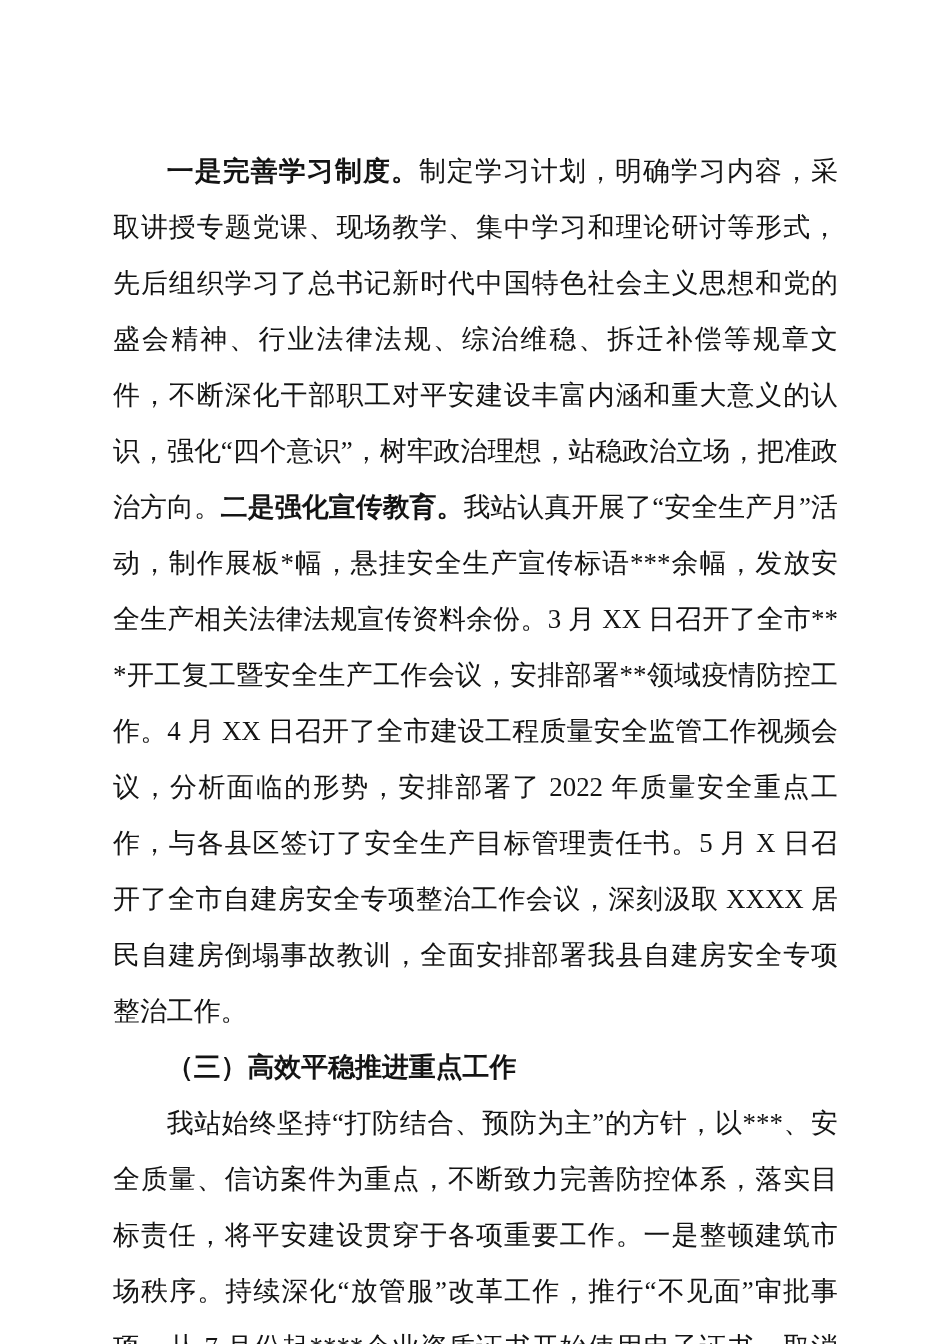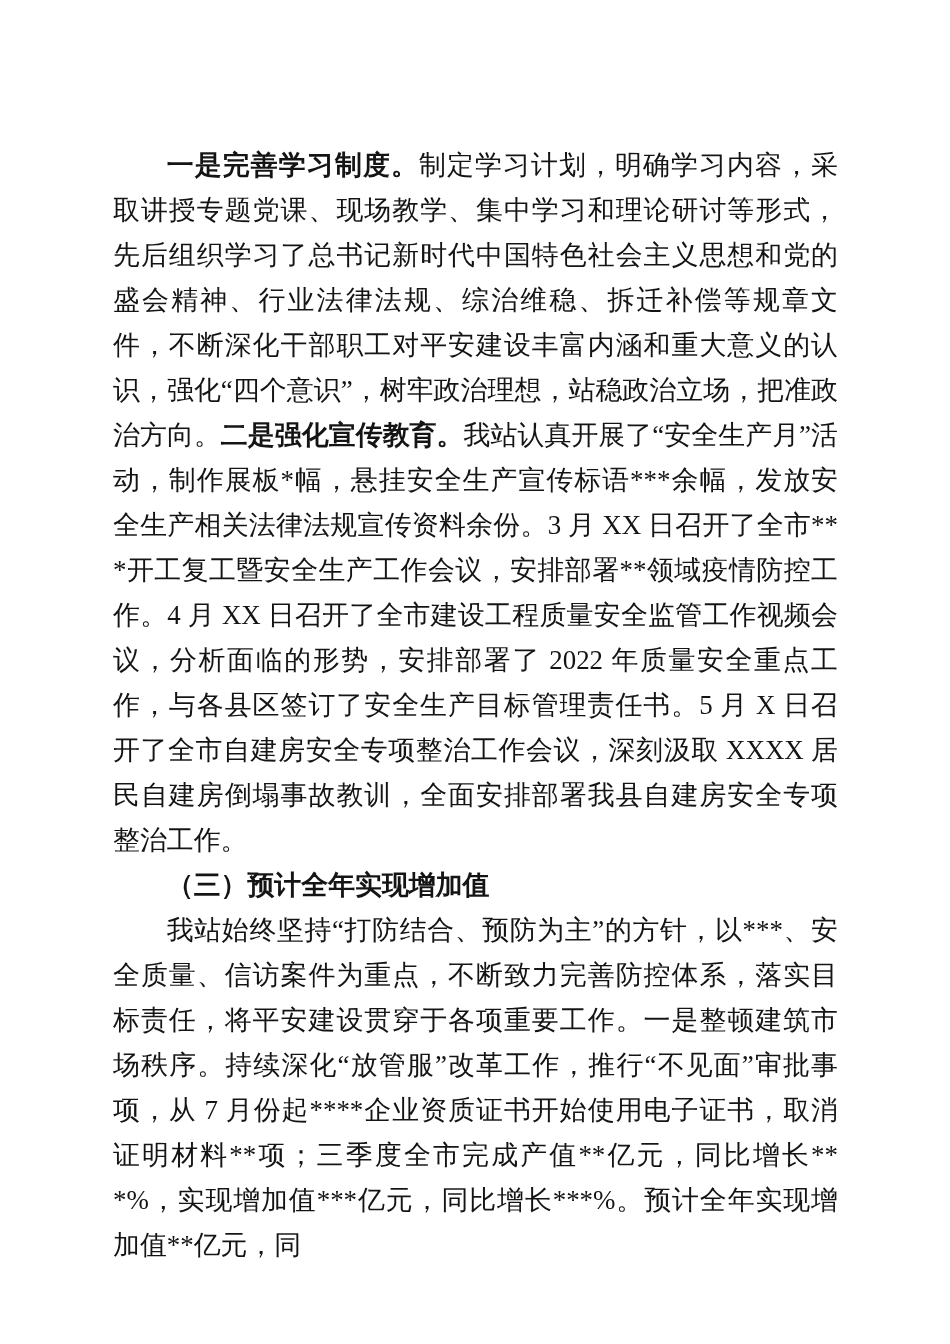--- a/index.html
+++ b/index.html
@@ -19,35 +19,35 @@
     position: absolute;
     left: 113px;
     top: 143px;
     width: 725px;
     color: #141414;
   }
   .para {
     margin: 0;
     padding: 0;
     font-size: 26.9px;
-    line-height: 45px;
+    line-height: 56px;
     text-align: justify;
     text-justify: inter-ideograph;
     text-indent: 2em;
     word-break: break-all;
   }
   .para.heading {
     font-weight: 700;
   }
   .run-bold {
     font-weight: 700;
   }
 </style>
 </head>
 <body>
 
 <div class="page">
   <div class="doc-content">
       <p class="para"><span class="run-bold">一是完善学习制度。</span><span>制定学习计划，明确学习内容，采取讲授专题党课、现场教学、集中学习和理论研讨等形式，先后组织学习了总书记新时代中国特色社会主义思想和党的盛会精神、行业法律法规、综治维稳、拆迁补偿等规章文件，不断深化干部职工对平安建设丰富内涵和重大意义的认识，强化“四个意识”，树牢政治理想，站稳政治立场，把准政治方向。</span><span class="run-bold">二是强化宣传教育。</span><span>我站认真开展了“安全生产月”活动，制作展板*幅，悬挂安全生产宣传标语***余幅，发放安全生产相关法律法规宣传资料余份。3 月 XX 日召开了全市***开工复工暨安全生产工作会议，安排部署**领域疫情防控工作。4 月 XX 日召开了全市建设工程质量安全监管工作视频会议，分析面临的形势，安排部署了 2022 年质量安全重点工作，与各县区签订了安全生产目标管理责任书。5 月 X 日召开了全市自建房安全专项整治工作会议，深刻汲取 XXXX 居民自建房倒塌事故教训，全面安排部署我县自建房安全专项整治工作。</span></p>
-      <p class="para heading"><span class="run-bold">（三）预计全年实现增加值</span></p>
+      <p class="para heading"><span class="run-bold">（三）高效平稳推进重点工作</span></p>
       <p class="para"><span>我站始终坚持“打防结合、预防为主”的方针，以***、安全质量、信访案件为重点，不断致力完善防控体系，落实目标责任，将平安建设贯穿于各项重要工作。一是整顿建筑市场秩序。持续深化“放管服”改革工作，推行“不见面”审批事项，从 7 月份起****企业资质证书开始使用电子证书，取消证明材料**项；三季度全市完成产值**亿元，同比增长***%，实现增加值***亿元，同比增长***%。预计全年实现增加值**亿元，同</span></p>
     </div>
 </div>
 
 </body></html>

